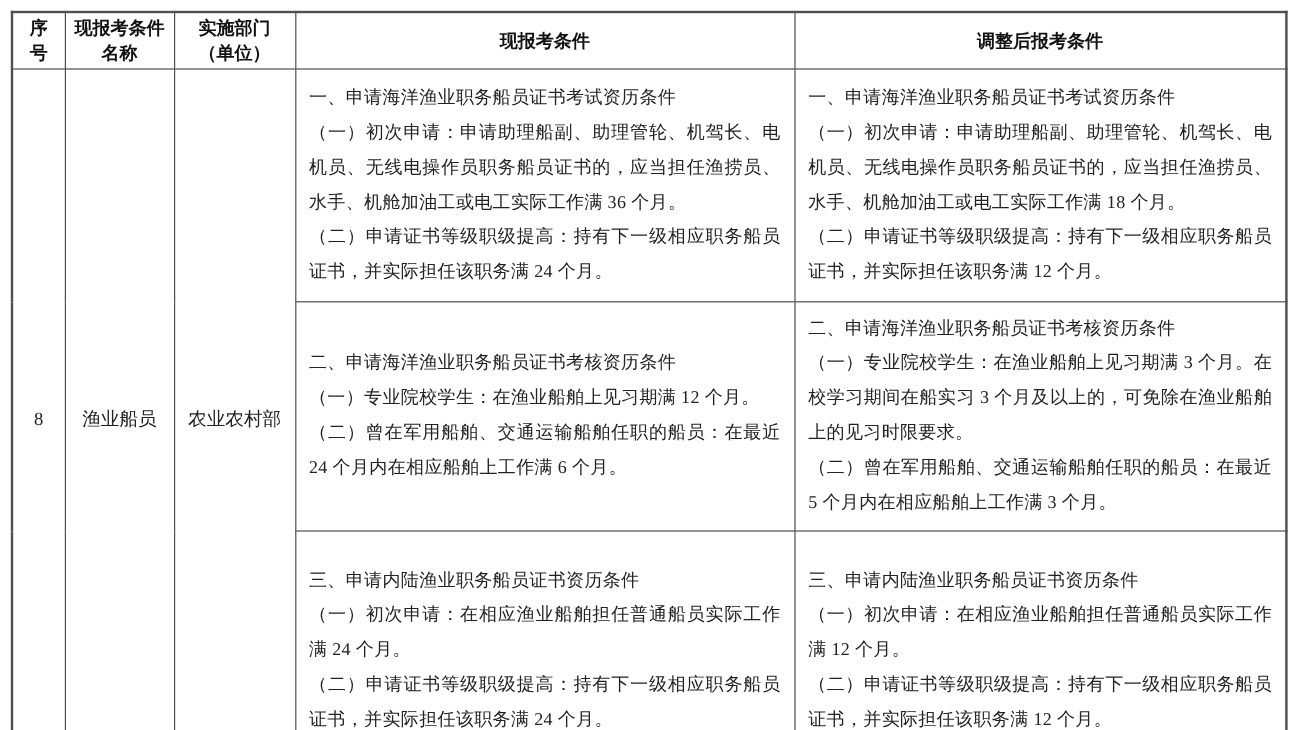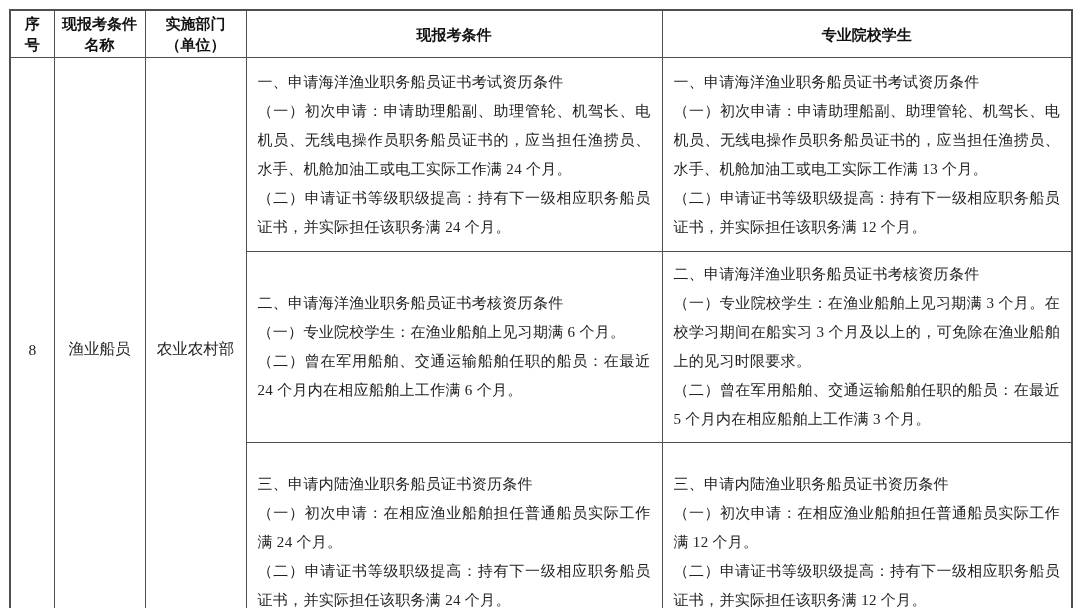--- a/index.html
+++ b/index.html
@@ -91,43 +91,43 @@
         </th>
         <th>
           <span>现报考条件</span><br>
           <span>名称</span>
         </th>
         <th>
           <span>实施部门</span><br>
           <span>（单位）</span>
         </th>
         <th>现报考条件</th>
-        <th>专业院校学生</th>
+        <th>调整后报考条件</th>
       </tr>
     </thead>
     <tbody>
       <tr class="row-1">
         <td class="meta-cell" rowspan="3">8</td>
         <td class="meta-cell" rowspan="3">渔业船员</td>
         <td class="meta-cell" rowspan="3">农业农村部</td>
         <td class="cond-cell">
           <p>一、申请海洋渔业职务船员证书考试资历条件</p>
-          <p>（一）初次申请：申请助理船副、助理管轮、机驾长、电机员、无线电操作员职务船员证书的，应当担任渔捞员、水手、机舱加油工或电工实际工作满 24 个月。</p>
+          <p>（一）初次申请：申请助理船副、助理管轮、机驾长、电机员、无线电操作员职务船员证书的，应当担任渔捞员、水手、机舱加油工或电工实际工作满 36 个月。</p>
           <p>（二）申请证书等级职级提高：持有下一级相应职务船员证书，并实际担任该职务满 24 个月。</p>
         </td>
         <td class="cond-cell">
           <p>一、申请海洋渔业职务船员证书考试资历条件</p>
-          <p>（一）初次申请：申请助理船副、助理管轮、机驾长、电机员、无线电操作员职务船员证书的，应当担任渔捞员、水手、机舱加油工或电工实际工作满 13 个月。</p>
+          <p>（一）初次申请：申请助理船副、助理管轮、机驾长、电机员、无线电操作员职务船员证书的，应当担任渔捞员、水手、机舱加油工或电工实际工作满 18 个月。</p>
           <p>（二）申请证书等级职级提高：持有下一级相应职务船员证书，并实际担任该职务满 12 个月。</p>
         </td>
       </tr>
       <tr class="row-2">
         <td class="cond-cell">
           <p>二、申请海洋渔业职务船员证书考核资历条件</p>
-          <p>（一）专业院校学生：在渔业船舶上见习期满 6 个月。</p>
+          <p>（一）专业院校学生：在渔业船舶上见习期满 12 个月。</p>
           <p>（二）曾在军用船舶、交通运输船舶任职的船员：在最近 24 个月内在相应船舶上工作满 6 个月。</p>
         </td>
         <td class="cond-cell">
           <p>二、申请海洋渔业职务船员证书考核资历条件</p>
           <p>（一）专业院校学生：在渔业船舶上见习期满 3 个月。在校学习期间在船实习 3 个月及以上的，可免除在渔业船舶上的见习时限要求。</p>
           <p>（二）曾在军用船舶、交通运输船舶任职的船员：在最近 5 个月内在相应船舶上工作满 3 个月。</p>
         </td>
       </tr>
       <tr class="row-3">
         <td class="cond-cell">

